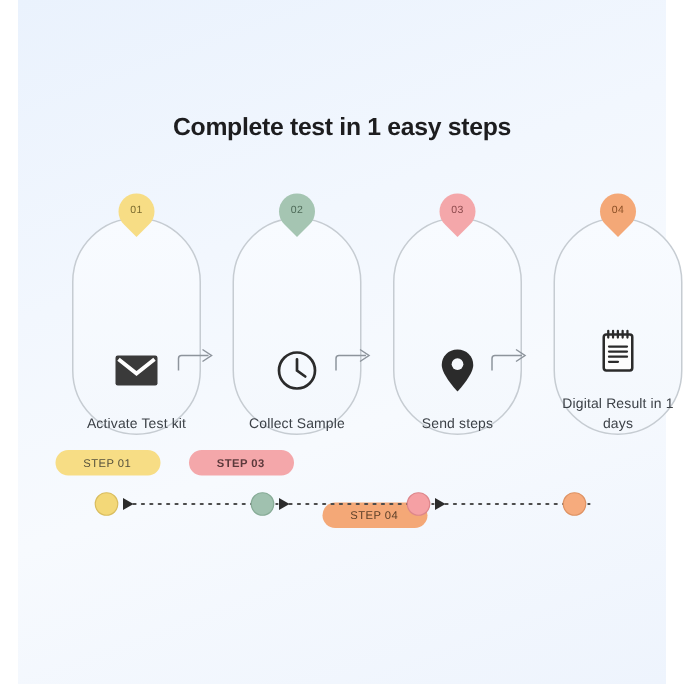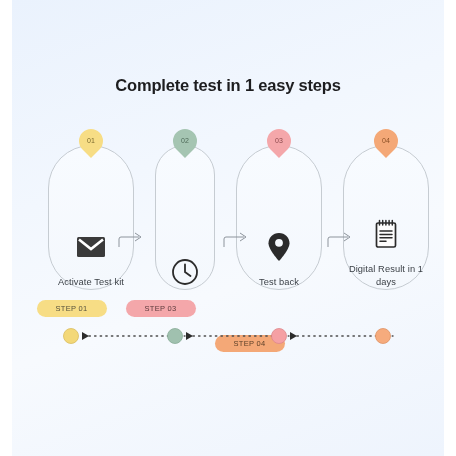--- a/index.html
+++ b/index.html
@@ -187,34 +187,35 @@
       <div class="pin">
         <div class="pin-shape" style="background:#a5c5b2;"></div>
         <div class="pin-num" style="color:#4e6a58;">02</div>
       </div>
       <div class="card-icon">
         <svg width="28" height="28" viewBox="0 0 28 28">
           <circle cx="14" cy="14" r="12" fill="none" stroke="#2b2b2b" stroke-width="1.8"></circle>
           <path d="M14 6.5 L14 14 L19.5 18" fill="none" stroke="#2b2b2b" stroke-width="1.8" stroke-linecap="round"></path>
         </svg>
       </div>
+      <div class="card-label">Collect Sample</div>
     </div>
 
     <div class="card">
       <div class="pin">
         <div class="pin-shape" style="background:#f4a7aa;"></div>
         <div class="pin-num" style="color:#8c4a4d;">03</div>
       </div>
       <div class="card-icon">
         <svg width="24" height="30" viewBox="0 0 24 30">
           <path d="M12 1 C6 1 1.5 5.5 1.5 11.3 C1.5 18 12 29 12 29 C12 29 22.5 18 22.5 11.3 C22.5 5.5 18 1 12 1 Z" fill="#2b2b2b"></path>
           <circle cx="12" cy="10.8" r="3.9" fill="#f6f9fd"></circle>
         </svg>
       </div>
-      <div class="card-label">Test back</div>
+      <div class="card-label">Send steps</div>
     </div>
 
     <div class="card">
       <div class="pin">
         <div class="pin-shape" style="background:#f4a877;"></div>
         <div class="pin-num" style="color:#8a4f25;">04</div>
       </div>
       <div class="card-icon">
         <svg width="26" height="30" viewBox="0 0 26 30">
           <rect x="3.5" y="4" width="19" height="24" rx="1.6" fill="#fdfdfd" stroke="#2b2b2b" stroke-width="1.7"></rect>
@@ -244,21 +245,21 @@
       <path d="M2 24 L2 16 Q2 14 4 14 L22 14" fill="none" stroke="#8d949c" stroke-width="1"></path>
       <path d="M18 10 L24 14 L18 18" fill="none" stroke="#8d949c" stroke-width="1"></path>
     </svg>
   </div>
 
   <div class="badges">
     <div class="badge-wrap">
       <div class="badge" style="background:#f7dd85;color:#55513c;">STEP 01</div>
     </div>
     <div class="badge-wrap">
-      <div class="badge" style="background:#f4a7aa;color:#5c3a3c;">STEP 03</div>
+      <div class="badge" style="background:#f4a7aa;color:#5c3a3c;font-weight:bold;">STEP 03</div>
     </div>
     <div class="badge-wrap">
       <div class="badge" style="background:#f4a877;color:#5d4029;margin-top:35px;">STEP 04</div>
     </div>
   </div>
 
   <div class="timeline">
     <svg width="402" height="20" viewBox="0 0 402 20">
 
       <path d="M62 10 H158" stroke="#4c4c4c" stroke-width="1.4" stroke-dasharray="1.4 4.2" stroke-linecap="round" fill="none"></path>

